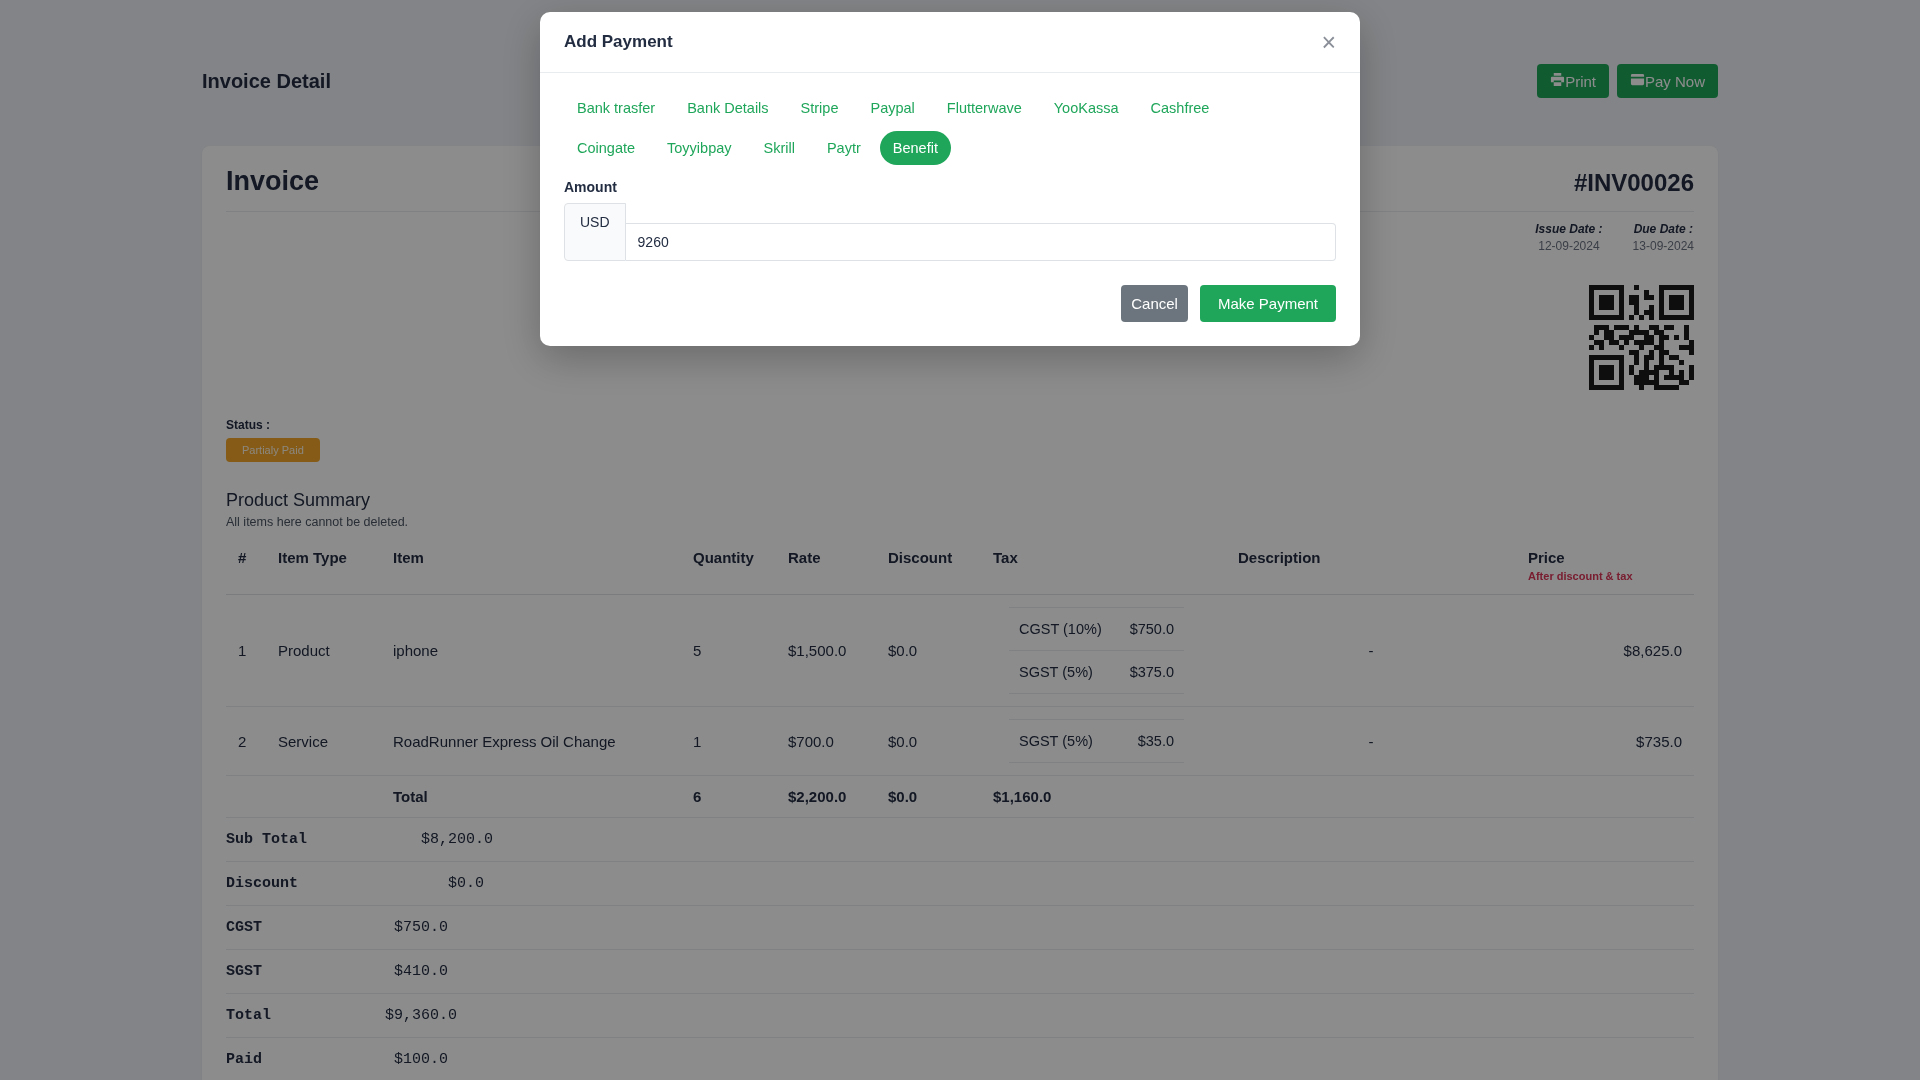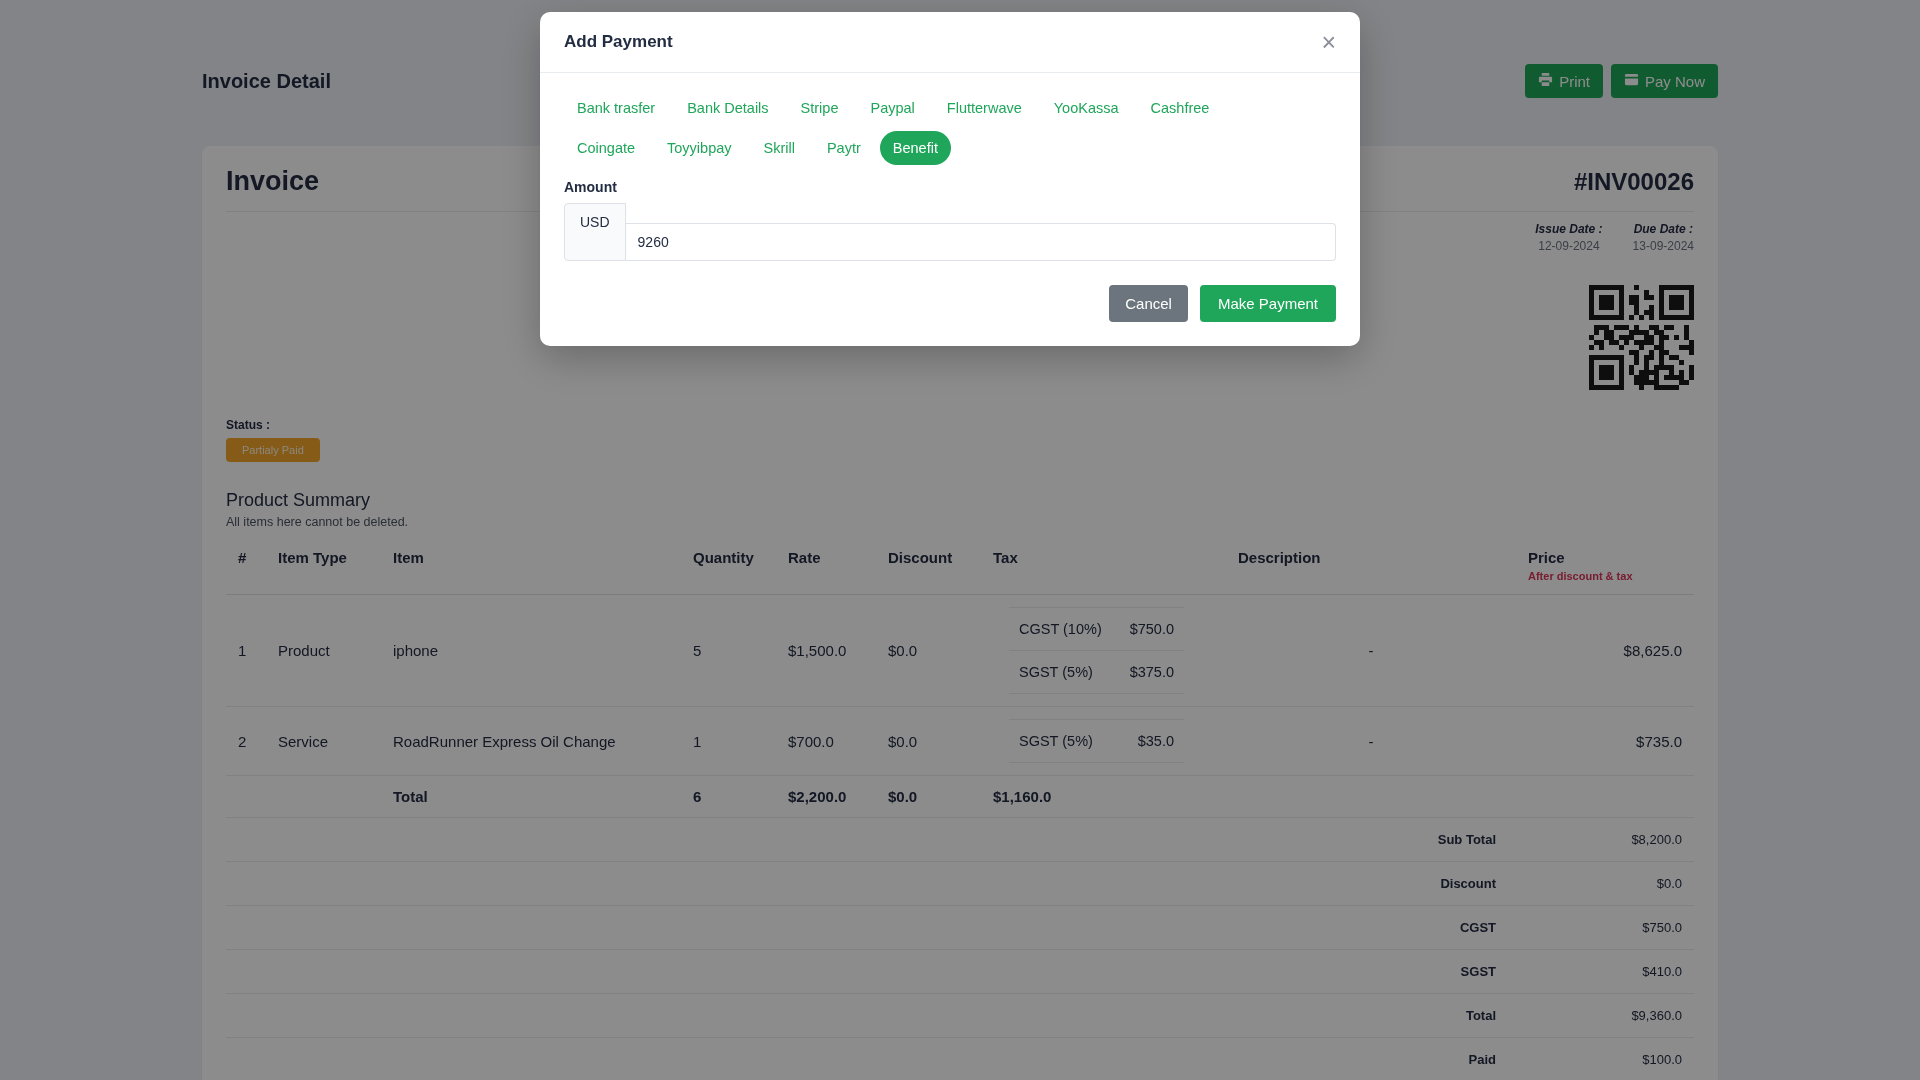--- a/index.html
+++ b/index.html
@@ -5,25 +5,25 @@
   * { margin:0; padding:0; box-sizing:border-box; }
   html,body { width:1920px; height:1080px; overflow:hidden; }
   body { font-family:"Liberation Sans","DejaVu Sans",sans-serif; background:#eef1f6; color:#232d42; }
   .container { width:1516px; margin:0 auto; }
 
   
   .page-header { display:flex; justify-content:space-between; align-items:center; padding-top:64px; }
   .page-title { font-size:20px; font-weight:700; }
   .header-actions { display:flex; gap:8px; }
   .btn { border:none; border-radius:4px; font-size:15px; cursor:pointer; font-family:inherit; }
-  .btn-green { background:#1fa65a; color:#fff; padding:8px 13px; display:flex; align-items:center; gap:6px; }
+  .btn-green { background:#1fa65a; color:#fff; padding:8px 13px; display:flex; align-items:center; }
 
   
   .card { background:#fff; border-radius:8px; margin-top:48px; padding:20px 24px; height:1010px; box-shadow:0 1px 3px rgba(0,0,0,.05); }
-  .invoice-head { display:flex; justify-content:space-between; align-items:center; }
+  .invoice-head { display:flex; justify-content:space-between; align-items:flex-end; }
   .invoice-title { font-size:27px; font-weight:600; }
   .invoice-number { font-size:24px; font-weight:700; }
   hr.div { border:none; border-top:1px solid #e9ecef; margin-top:14px; }
   .dates { display:flex; justify-content:flex-end; gap:30px; margin-top:10px; text-align:center; }
   .date-label { font-size:12px; font-weight:700;font-style:italic; }
   .date-value { font-size:12px; color:#6b7280; margin-top:3px; }
   .qr-wrap { display:flex; justify-content:flex-end; margin-top:32px; }
 
   .status-block { margin-top:28px; }
   .status-label { font-size:12px; font-weight:700; }
@@ -42,22 +42,22 @@
   th.c-price, td.c-price { text-align:right; }
   .price-note { font-size:11px; font-weight:700; color:#dc3558; margin-top:4px; }
   td.c-desc { text-align:center; }
   td.taxcell { padding:16px 0; }
   .taxbox { margin:0 30px 0 16px; border-top:1px solid #e9ecef; border-bottom:1px solid #e9ecef; }
   .taxline { display:flex; justify-content:space-between; padding:13px 10px; font-size:14.5px; }
   .taxline + .taxline { border-top:1px solid #e9ecef; }
   tr.total-row td { font-weight:700; }
 
   
-  .sumrow { display:flex; justify-content:flex-end; align-items:center; height:44px;
-            border-bottom:1px solid #e9ecef; font-size:13px; }
+  .sumrow { display:flex; align-items:center; height:44px;
+            border-bottom:1px solid #e9ecef; font-size:15px;font-family:Liberation Mono, monospace; }
   .sumlabel { font-weight:700; }
   .sumval { width:186px; text-align:right; margin-right:12px; }
 
   
   .backdrop { position:fixed; inset:0; background:rgba(0,0,0,.45); }
   .modal { position:fixed; left:540px; top:12px; width:820px; background:#fff; border-radius:10px;
            box-shadow:0 12px 40px rgba(0,0,0,.25); }
   .modal-header { display:flex; justify-content:space-between; align-items:center; padding:20px 24px;
                   border-bottom:1px solid #e9ecef; }
   .modal-title { font-size:17px; font-weight:600; }
@@ -67,21 +67,21 @@
   .tab { color:#1fa65a; font-size:14.5px; padding:9px 13px; border-radius:20px; cursor:pointer;
          background:transparent; border:none; font-family:inherit; }
   .tab.active { background:#1fa65a; color:#fff; }
   .amount-label { font-size:14px; font-weight:600; margin-top:14px; }
   .input-group { display:flex; margin-top:8px; }
   .currency-addon { border:1px solid #dee2e6; background:#f9fafb; border-radius:4px 0 0 4px;
                     padding:10px 15px; font-size:14px; color:#232d42; }
   input.amount { flex:1; border:1px solid #dee2e6; border-left:none; border-radius:0 4px 4px 0;
                  padding:10px 12px; font-size:14px; color:#232d42; font-family:inherit; outline:none;margin-top:20px; }
   .modal-footer { display:flex; justify-content:flex-end; gap:12px; padding:24px; }
-  .btn-cancel { background:#6c757d; color:#fff; padding:10px 16px; font-size:15px; }
+  .btn-cancel { background:#6c757d; color:#fff; padding:10px 10px; font-size:15px; }
   .btn-submit { background:#1fa65a; color:#fff; padding:10px 18px; font-size:15px; }
 </style>
 </head>
 <body>
 
 <div class="container">
   <div class="page-header">
     <div class="page-title">Invoice Detail</div>
     <div class="header-actions">
       <button class="btn btn-green">

